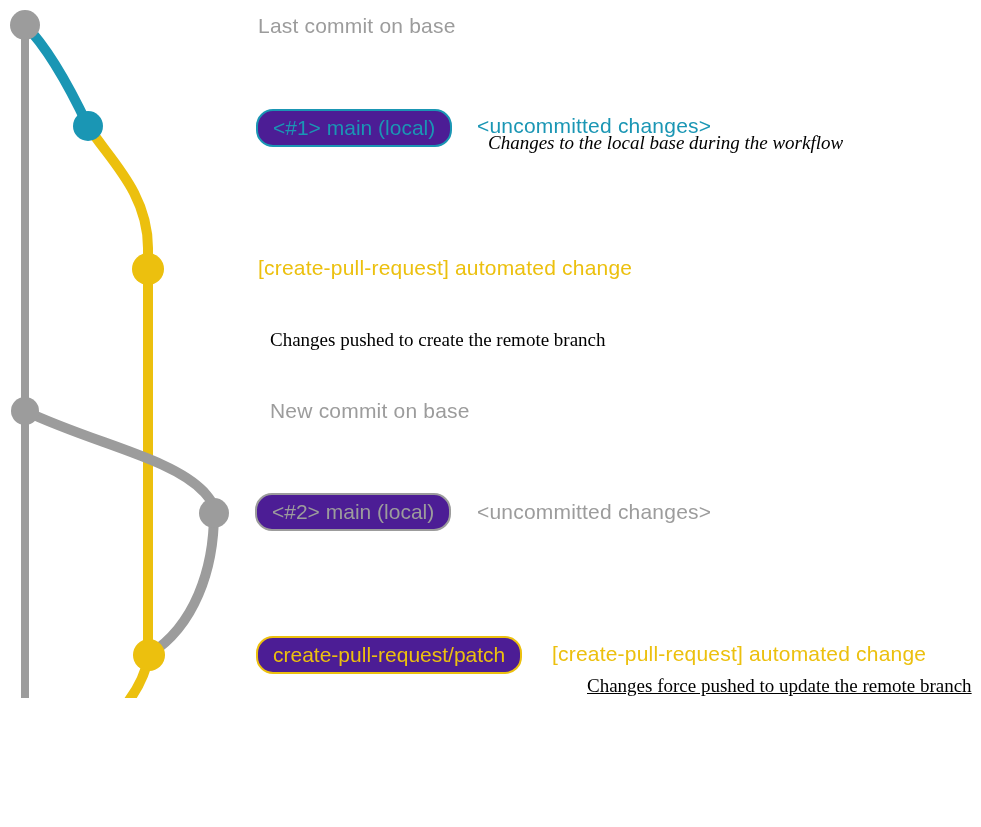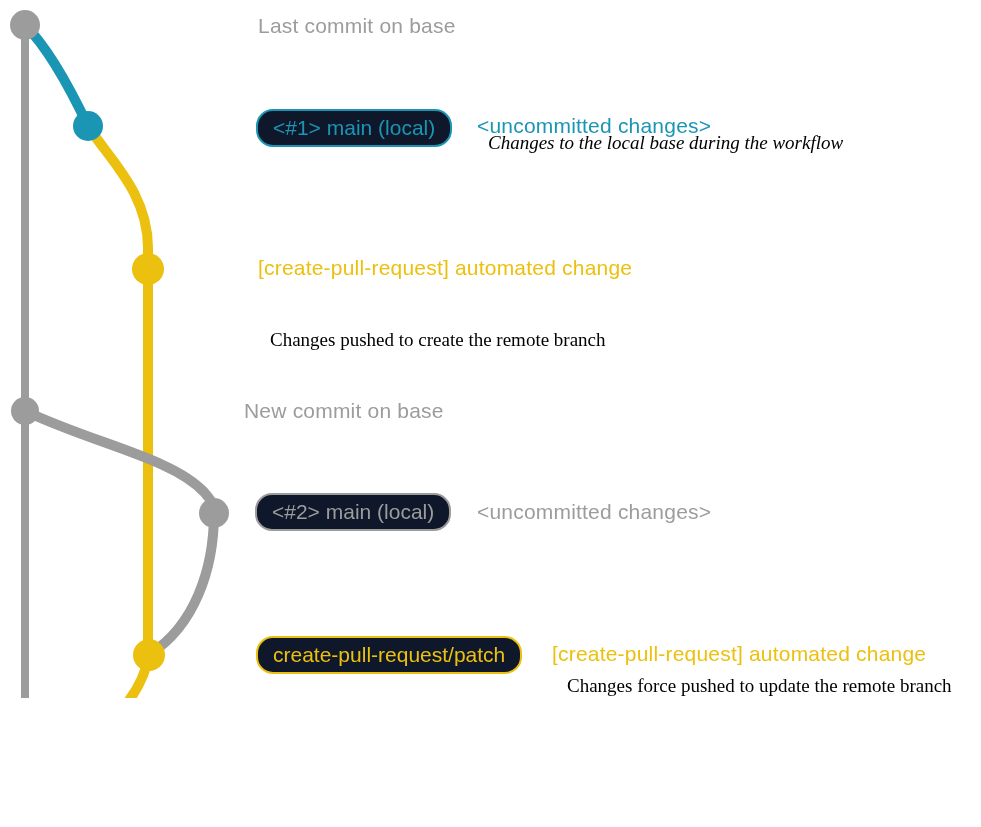--- a/index.html
+++ b/index.html
@@ -36,21 +36,21 @@
   .c-teal   { color: #1a96b4; }
   .c-yellow { color: #ecc00e; }
 
   .badge {
     display: inline-block;
     padding: 5px 15px;
     border: 2px solid;
     border-radius: 17px;
     font-size: 21px;
     line-height: 24px;
-    background: #0f172a;
+    background: #4c1d95;
   }
   .b-teal   { border-color: #1a96b4; color: #1a96b4; }
   .b-gray   { border-color: #9c9c9c; color: #9c9c9c; }
   .b-yellow { border-color: #ecc00e; color: #ecc00e; }
 </style>
 </head>
 <body>
 
 <div class="stage">
 
@@ -81,30 +81,30 @@
 
   <div class="abs" style="left:256px; top:109px;">
     <span class="badge b-teal">&lt;#1&gt; main (local)</span>
   </div>
   <div class="abs sans c-teal" style="left:477px; top:114px;">&lt;uncommitted changes&gt;</div>
   <div class="abs serif" style="left:488px; top:132px;font-style:italic;">Changes to the local base during the workflow</div>
 
   <div class="abs sans c-yellow" style="left:258px; top:256px;">[create-pull-request] automated change</div>
   <div class="abs serif" style="left:270px; top:288px;margin-top:41px;">Changes pushed to create the remote branch</div>
 
-  <div class="abs sans c-gray" style="left:244px; top:399px;">New commit on base</div>
+  <div class="abs sans c-gray" style="left:270px; top:399px;">New commit on base</div>
 
   <div class="abs" style="left:255px; top:493px;text-align:center;">
     <span class="badge b-gray">&lt;#2&gt; main (local)</span>
   </div>
   <div class="abs sans c-gray" style="left:477px; top:500px;">&lt;uncommitted changes&gt;</div>
 
   <div class="abs" style="left:256px; top:636px;">
     <span class="badge b-yellow">create-pull-request/patch</span>
   </div>
   <div class="abs sans c-yellow" style="left:552px; top:642px;">[create-pull-request] automated change</div>
-  <div class="abs serif" style="left:567px; top:675px;">Changes force pushed to update the remote branch</div>
+  <div class="abs serif" style="left:587px; top:675px;text-decoration:underline;">Changes force pushed to update the remote branch</div>
 
   <div class="abs" style="left:258px; top:778px;">
     <span class="badge b-gray">main</span>
   </div>
 
 </div>
 
 </body></html>

